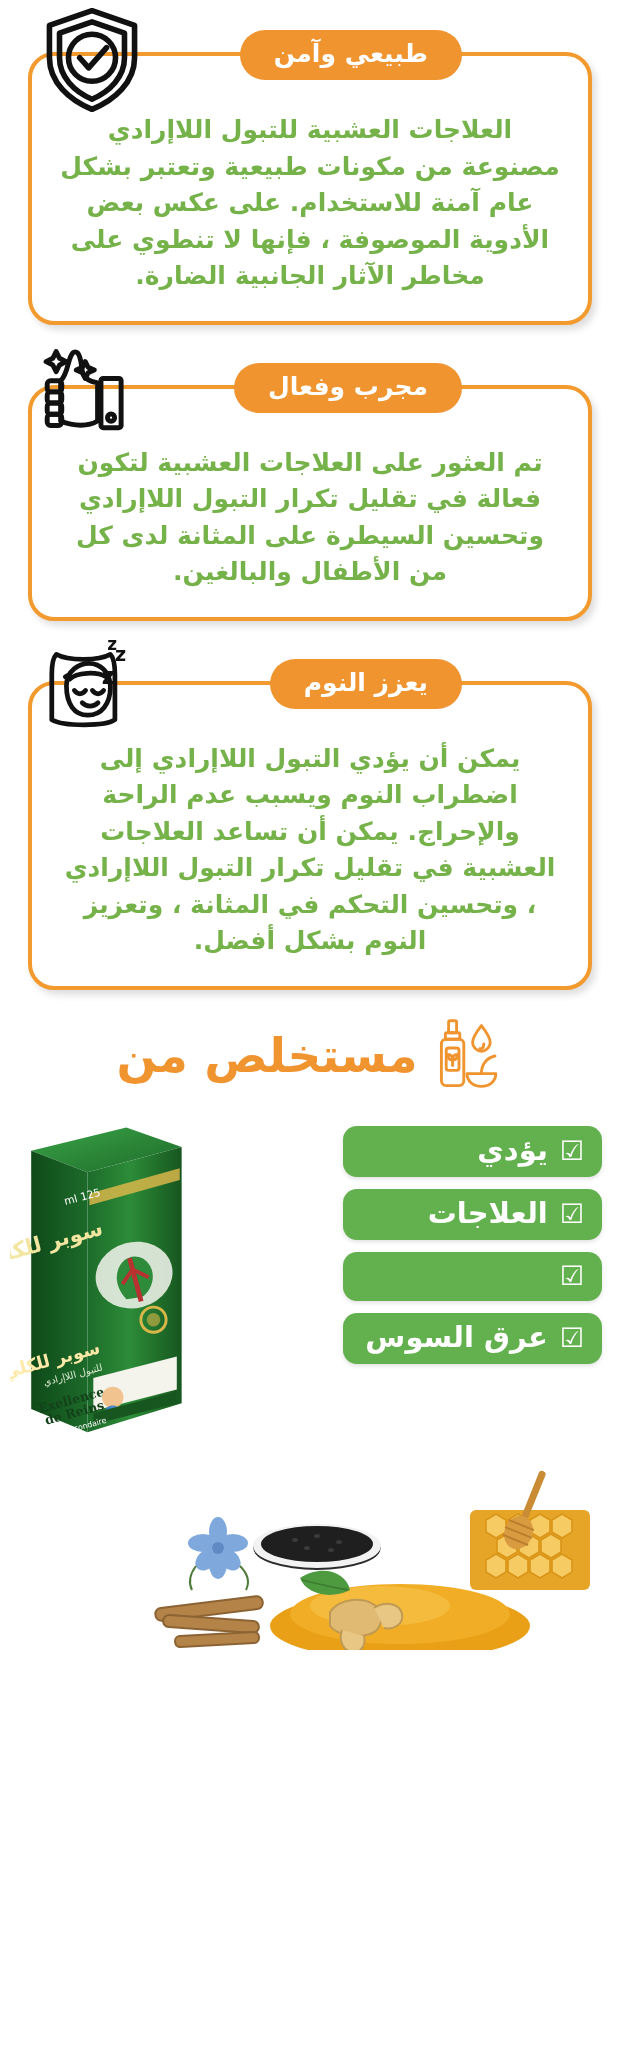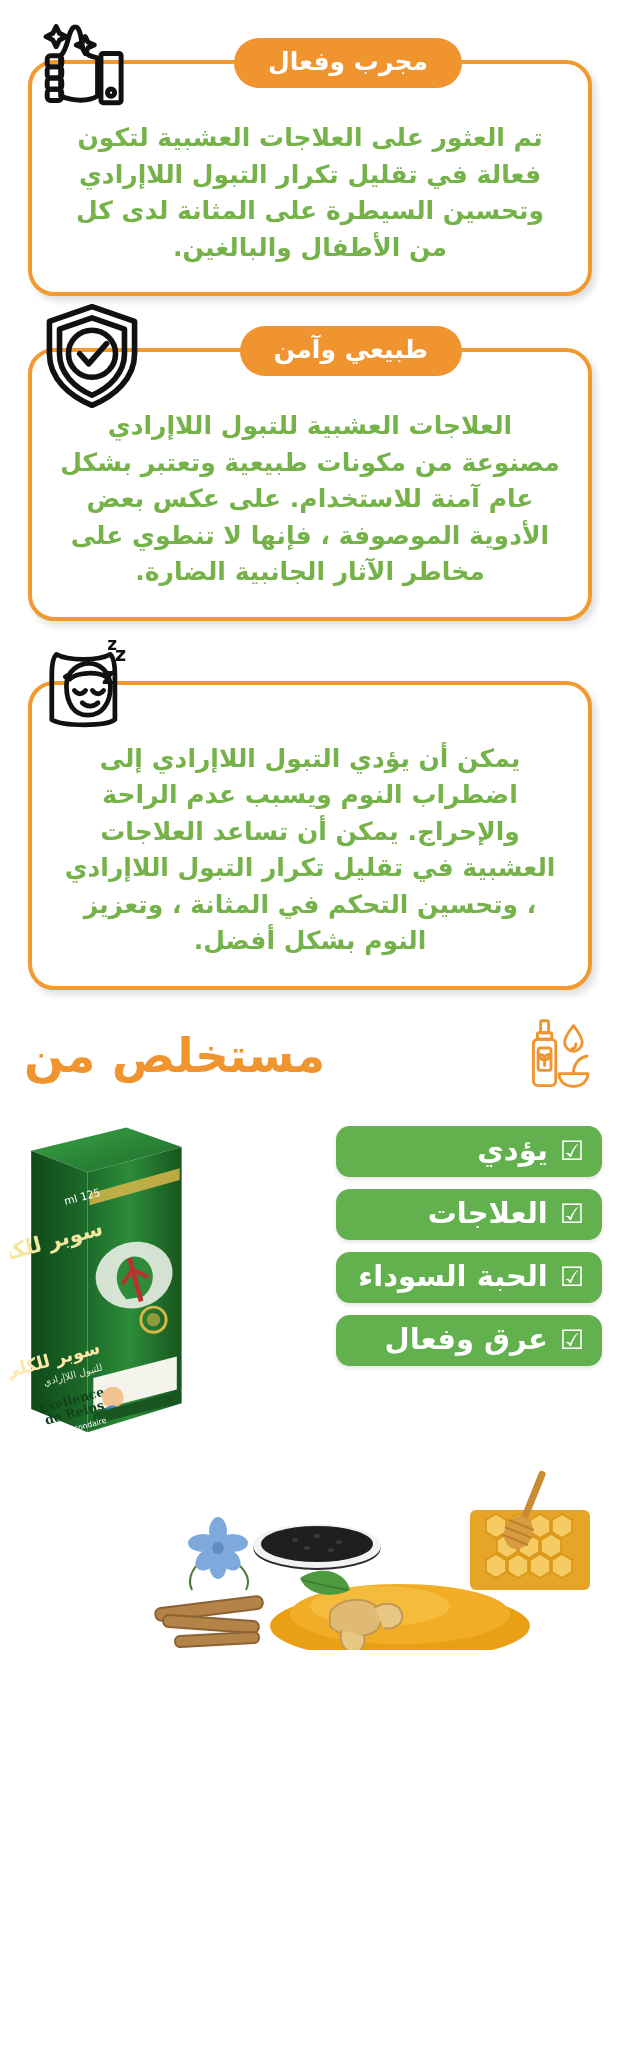--- a/index.html
+++ b/index.html
@@ -44,21 +44,21 @@
   .card-icon {
     position: absolute;
     top: -48px; left: 8px;
     width: 112px; height: 112px;
     z-index: 5;
   }
   .card-icon svg { width: 100%; height: 100%; display: block; }
 
   
   .extract {
-    display: flex; align-items: center; justify-content: space-between;
+    display: flex; align-items: center; justify-content: center;
     gap: 12px; margin: 18px 0 6px 0; padding: 0 24px;
     direction: rtl;
   }
   .extract-title {
     color: #F0942F;
     font-size: 47px;
     font-weight: 700;
     letter-spacing: -1px;
     line-height: 1;
   }
@@ -92,70 +92,71 @@
   .box-photo { position: relative; width: 188px; height: 330px; flex:0 0 auto; }
 
   
   .botanicals { position: relative; width: 620px; height: 250px; margin-top: -42px; }
 </style>
 </head>
 <body>
 
 <div class="page">
 
+  <div class="card-wrap" style="margin-top:52px;">
+    <div class="card-icon">
+      <svg viewBox="0 0 100 100" fill="none" stroke="#111" stroke-width="5" stroke-linecap="round" stroke-linejoin="round">
+        <path d="M50 6 L88 19 V48 C88 70 70 86 50 94 C30 86 12 70 12 48 V19 Z"></path>
+        <path d="M50 16 L79 26 V48 C79 65 66 78 50 85 C34 78 21 65 21 48 V26 Z"></path>
+        <circle cx="50" cy="48" r="21"></circle>
+        <path d="M39 48 L47 57 L63 39"></path>
+      </svg>
+    </div>
+    <div class="pill">طبيعي وآمن</div>
+    <div class="card">
+      <div class="card-body">العلاجات العشبية للتبول اللاإرادي مصنوعة من مكونات طبيعية وتعتبر بشكل عام آمنة للاستخدام. على عكس بعض الأدوية الموصوفة ، فإنها لا تنطوي على مخاطر الآثار الجانبية الضارة.</div>
+    </div>
+  </div>
+
   <div class="card-wrap" style="margin-top:60px;">
     <div class="card-icon">
       <svg viewBox="0 0 100 100" fill="none" stroke="#111" stroke-width="4.4" stroke-linecap="round" stroke-linejoin="round">
         <path d="M18 13 L21 19 L27 22 L21 25 L18 31 L15 25 L9 22 L15 19 Z"></path>
         <path d="M44 22 L46.5 27 L52 29.5 L46.5 32 L44 37 L41.5 32 L36 29.5 L41.5 27 Z"></path>
         <path d="M33 14 C28 19 29 33 22 39 L22 75 C34 80 47 80 55 75 L55 41 C50 40 44 38 42 33 C40 27 41 18 37 14 C36 13 34 13 33 14 Z"></path>
         <rect x="10" y="39" width="13" height="10" rx="3"></rect>
         <rect x="10" y="49" width="13" height="10" rx="3"></rect>
         <rect x="10" y="59" width="13" height="10" rx="3"></rect>
         <rect x="10" y="69" width="13" height="10" rx="3"></rect>
         <rect x="58" y="37" width="18" height="44" rx="2"></rect>
         <circle cx="67" cy="72" r="3.2"></circle>
       </svg>
     </div>
     <div class="pill">مجرب وفعال</div>
     <div class="card">
       <div class="card-body">تم العثور على العلاجات العشبية لتكون فعالة في تقليل تكرار التبول اللاإرادي وتحسين السيطرة على المثانة لدى كل من الأطفال والبالغين.</div>
-    </div>
-  </div>
-
-  <div class="card-wrap" style="margin-top:52px;">
-    <div class="card-icon">
-      <svg viewBox="0 0 100 100" fill="none" stroke="#111" stroke-width="5" stroke-linecap="round" stroke-linejoin="round">
-        <path d="M50 6 L88 19 V48 C88 70 70 86 50 94 C30 86 12 70 12 48 V19 Z"></path>
-        <path d="M50 16 L79 26 V48 C79 65 66 78 50 85 C34 78 21 65 21 48 V26 Z"></path>
-        <circle cx="50" cy="48" r="21"></circle>
-        <path d="M39 48 L47 57 L63 39"></path>
-      </svg>
-    </div>
-    <div class="pill">طبيعي وآمن</div>
-    <div class="card">
-      <div class="card-body">العلاجات العشبية للتبول اللاإرادي مصنوعة من مكونات طبيعية وتعتبر بشكل عام آمنة للاستخدام. على عكس بعض الأدوية الموصوفة ، فإنها لا تنطوي على مخاطر الآثار الجانبية الضارة.</div>
     </div>
   </div>
 
   <div class="card-wrap" style="margin-top:60px;">
     <div class="card-icon" style="top:-56px;width:124px;height:124px;">
       <svg viewBox="0 0 110 110" fill="none" stroke="#111" stroke-width="4.2" stroke-linecap="round" stroke-linejoin="round">
         <path d="M14 44 C14 34 16 28 18 26 C28 32 56 32 66 26 C68 28 70 34 70 44 L70 84 C62 90 24 90 14 84 Z"></path>
         <path d="M26 46 C32 41 56 41 62 46"></path>
         <path d="M27 54 C27 40 39 34 47 34 C57 34 66 42 66 55 C66 70 58 80 46 80 C34 80 27 70 27 54 Z" fill="#fff"></path>
         <path d="M30 48 C36 42 54 41 62 46"></path>
         <path d="M34 58 C37 62 41 62 44 58"></path>
         <path d="M50 58 C53 62 57 62 60 58"></path>
         <path d="M41 69 C45 73 51 73 55 69"></path>
         <text x="72" y="22" font-family="DejaVu Sans, sans-serif" font-size="15" font-weight="700" fill="#111" stroke="none">z</text>
         <text x="80" y="32" font-family="DejaVu Sans, sans-serif" font-size="17" font-weight="700" fill="#111" stroke="none">z</text>
         <text x="70" y="52" font-family="DejaVu Sans, sans-serif" font-size="20" font-weight="700" fill="#111" stroke="none">z</text>
       </svg>
     </div>
+    <div class="pill">يعزز النوم</div>
     <div class="card">
       <div class="card-body">يمكن أن يؤدي التبول اللاإرادي إلى اضطراب النوم ويسبب عدم الراحة والإحراج. يمكن أن تساعد العلاجات العشبية في تقليل تكرار التبول اللاإرادي ، وتحسين التحكم في المثانة ، وتعزيز النوم بشكل أفضل.</div>
     </div>
   </div>
 
   <div class="extract">
     <div class="extract-icon">
       <svg viewBox="0 0 90 100" fill="none" stroke="#F0942F" stroke-width="3.6" stroke-linecap="round" stroke-linejoin="round">
         <path d="M63 12 C63 12 74 26 74 33 C74 39 69 44 63 44 C57 44 52 39 52 33 C52 26 63 12 63 12 Z"></path>
         <path d="M66 35 C66 39 64 41 61 41"></path>
@@ -179,25 +180,24 @@
       <div class="ing">
         <span class="check">☑</span>
         <span class="ing-label">يؤدي</span>
       </div>
       <div class="ing">
         <span class="check">☑</span>
         <span class="ing-label">العلاجات</span>
       </div>
       <div class="ing">
         <span class="check">☑</span>
-        <span class="ing-label">الحبة السوداء</span>
       </div>
       <div class="ing">
         <span class="check">☑</span>
-        <span class="ing-label">عرق وفعال</span>
+        <span class="ing-label">عرق السوس</span>
       </div>
     </div>
 
     <div class="box-photo">
       <svg viewBox="0 0 190 340" style="width:100%;height:100%;display:block;">
         <defs>
           <linearGradient id="boxFront" x1="0" y1="0" x2="1" y2="0">
             <stop offset="0%" stop-color="#1d6b2a"></stop>
             <stop offset="45%" stop-color="#2c8c38"></stop>
             <stop offset="100%" stop-color="#17561f"></stop>

